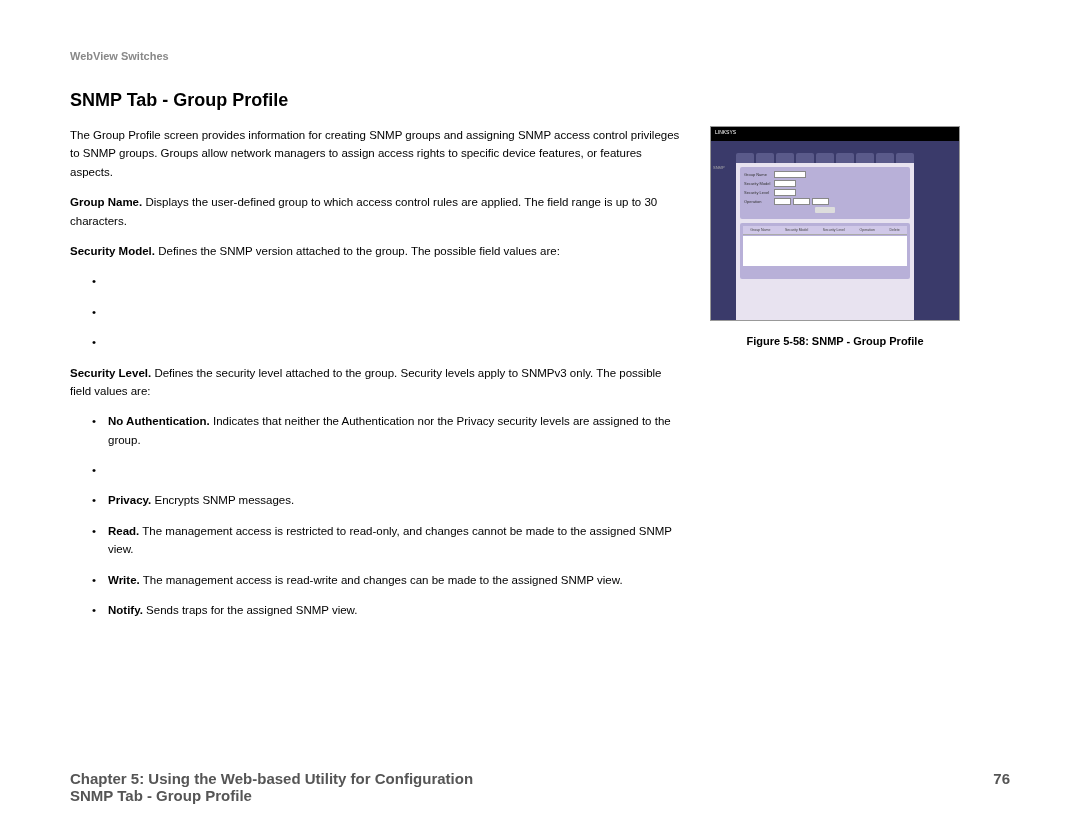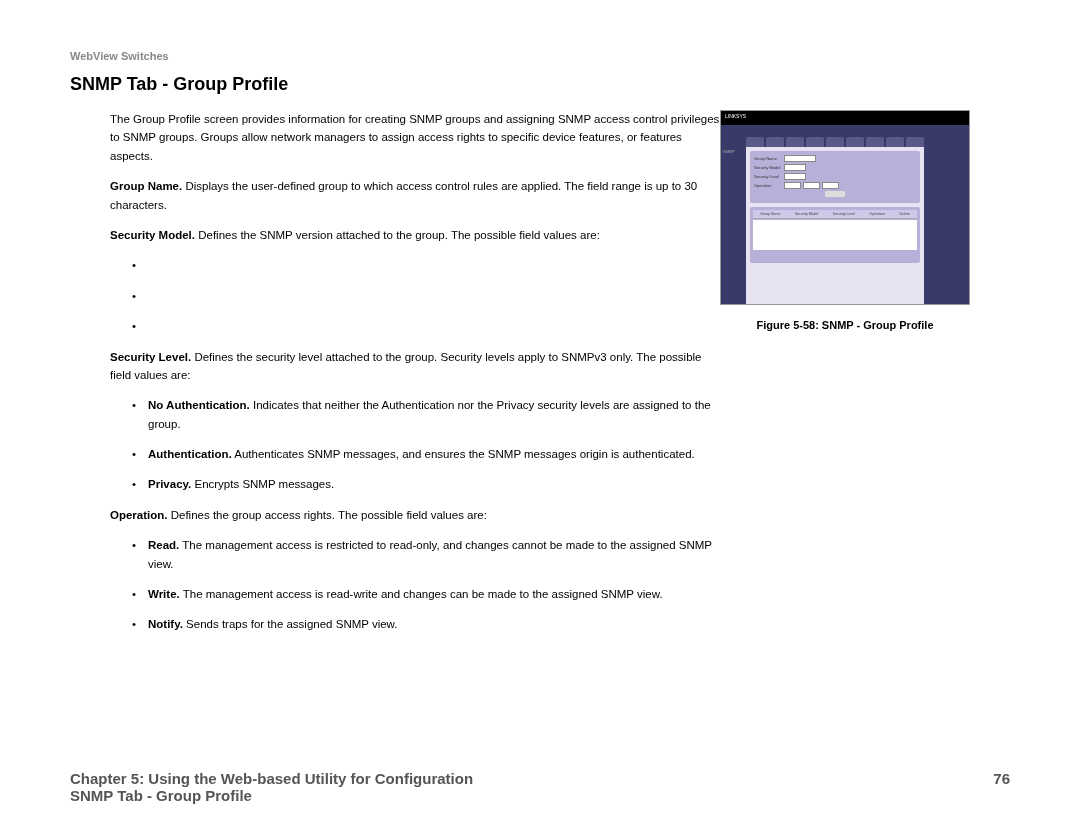--- a/index.html
+++ b/index.html
@@ -16,30 +16,30 @@
   .page {
     padding: 50px 70px 30px 70px;
     box-sizing: border-box;
     position: relative;
     height: 100%;
   }
   .header {
     font-size: 11px;
     color: #888;
     font-weight: bold;
-    margin-bottom: 12px;
+    margin-bottom: 28px;
   }
   .title {
     font-size: 18px;
     font-weight: bold;
     margin-bottom: 15px;
   }
   .content-row {
     display: flex;
-    justify-content: center;
+    gap: 30px;
   }
   .text-col {
     flex: 1;
     font-size: 11.5px;
     line-height: 1.6;
     max-width: 610px;
   }
   .side-col {
     width: 250px;
   }
@@ -226,31 +226,27 @@
         <span class="bold">Security Level.</span><span> Defines the security level attached to the group. Security levels apply to SNMPv3 only. The possible field values are:</span>
       </div>
 
       <div class="bullet-list">
         <div class="bullet-item">
           <span class="dot">•</span>
           <div><span class="bold">No Authentication.</span><span> Indicates that neither the Authentication nor the Privacy security levels are assigned to the group.</span></div>
         </div>
         <div class="bullet-item">
           <span class="dot">•</span>
-          <div><span class="bold">Authentication.</span><span> Authenticates SNMP messages, and ensures the SNMP messages origin is authenticated.</span></div>
         </div>
         <div class="bullet-item">
           <span class="dot">•</span>
           <div><span class="bold">Privacy.</span><span> Encrypts SNMP messages.</span></div>
         </div>
       </div>
 
-      <div class="p">
-        <span class="bold">Operation.</span><span> Defines the group access rights. The possible field values are:</span>
-      </div>
 
       <div class="bullet-list">
         <div class="bullet-item">
           <span class="dot">•</span>
           <div><span class="bold">Read.</span><span> The management access is restricted to read-only, and changes cannot be made to the assigned SNMP view.</span></div>
         </div>
         <div class="bullet-item">
           <span class="dot">•</span>
           <div><span class="bold">Write.</span><span> The management access is read-write and changes can be made to the assigned SNMP view.</span></div>
         </div>

